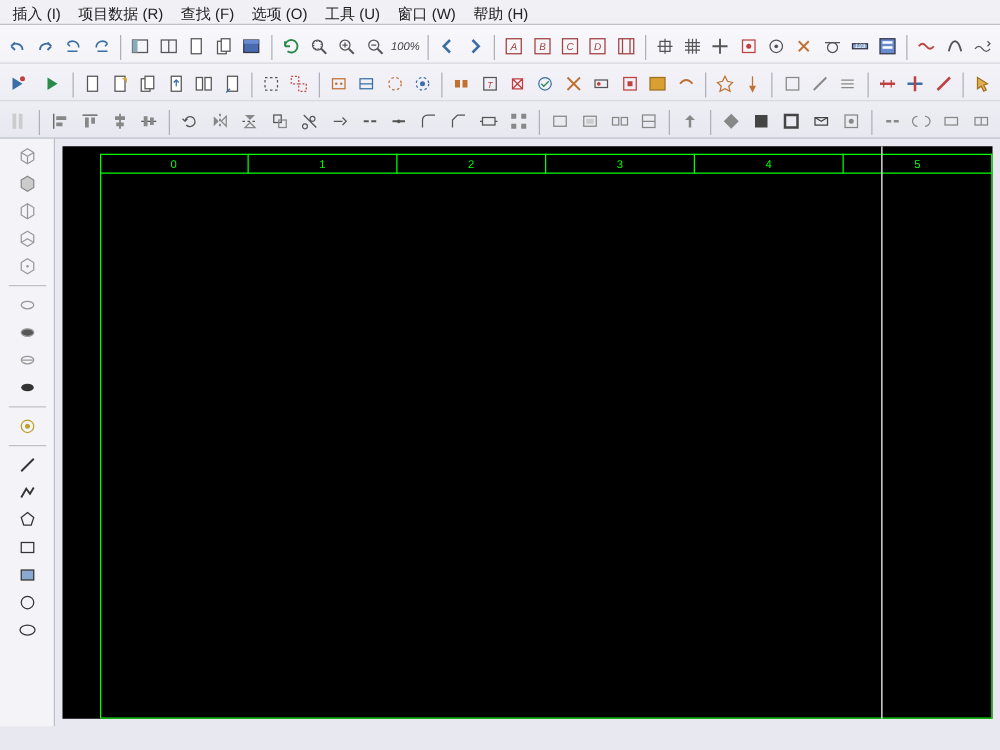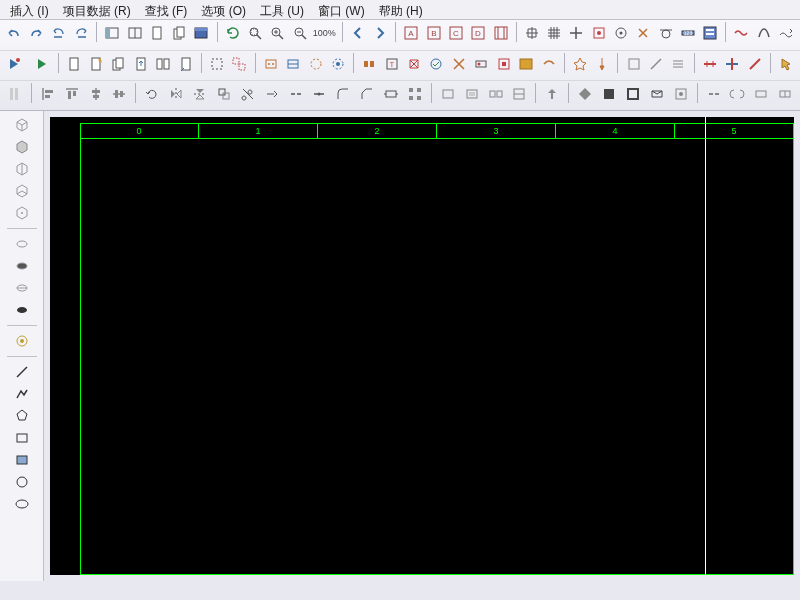--- a/index.html
+++ b/index.html
@@ -1,20 +1,20 @@
 <!DOCTYPE html>
 <html><head>
 <meta charset="utf-8">
 <style>
 * { margin: 0; padding: 0; box-sizing: border-box; }
 body { font-family: "Microsoft YaHei", Arial, sans-serif; font-size: 11px; background: #e8e8f0; overflow: hidden; width: 800px; height: 600px; }
 .menubar { background: #f0f0f5; border-bottom: 1px solid #c0c0c8; padding: 2px 4px; display: flex; gap: 2px; height: 20px; }
 .menubar-item { padding: 1px 6px; cursor: pointer; color: #222; font-size: 12px; }
 .toolbar-container { background: linear-gradient(#f8f8fc, #e8e8f0); border-bottom: 1px solid #b8b8c4; }
-.toolbar { display: flex; align-items: flex-start; padding: 2px 4px; gap: 2px; height: 30px; }
+.toolbar { display: flex; align-items: flex-end; padding: 2px 4px; gap: 2px; height: 30px; font-style: italic; }
 .toolbar + .toolbar { border-top: 1px solid #d8d8e0; }
 .tb-btn { width: 22px; height: 22px; display: flex; align-items: center; justify-content: center; cursor: pointer; border: 1px solid transparent; border-radius: 2px; font-size: 13px; color: #444; }
 .tb-sep { width: 1px; height: 20px; background: #b0b0bc; margin: 0 3px; }
 .tb-sep-thin { width: 4px; }
 .workspace { display: flex; height: calc(100% - 130px); }
 .left-panel { width: 44px; background: #f4f4f8; border-right: 1px solid #c0c0c8; display: flex; flex-direction: column; align-items: center; padding-top: 4px; gap: 2px; }
 .lp-btn { width: 20px; height: 20px; display: flex; align-items: center; justify-content: center; cursor: pointer; border: 1px solid transparent; color: #666; font-size: 14px; }
 .lp-sep { width: 30px; height: 1px; background: #c0c0c8; margin: 3px 0; }
 .canvas-area { flex: 1; background: #e8e8f0; position: relative; padding: 6px; }
 .canvas-scroll { width: 100%; height: 100%; background: #000; position: relative; overflow: hidden; }

